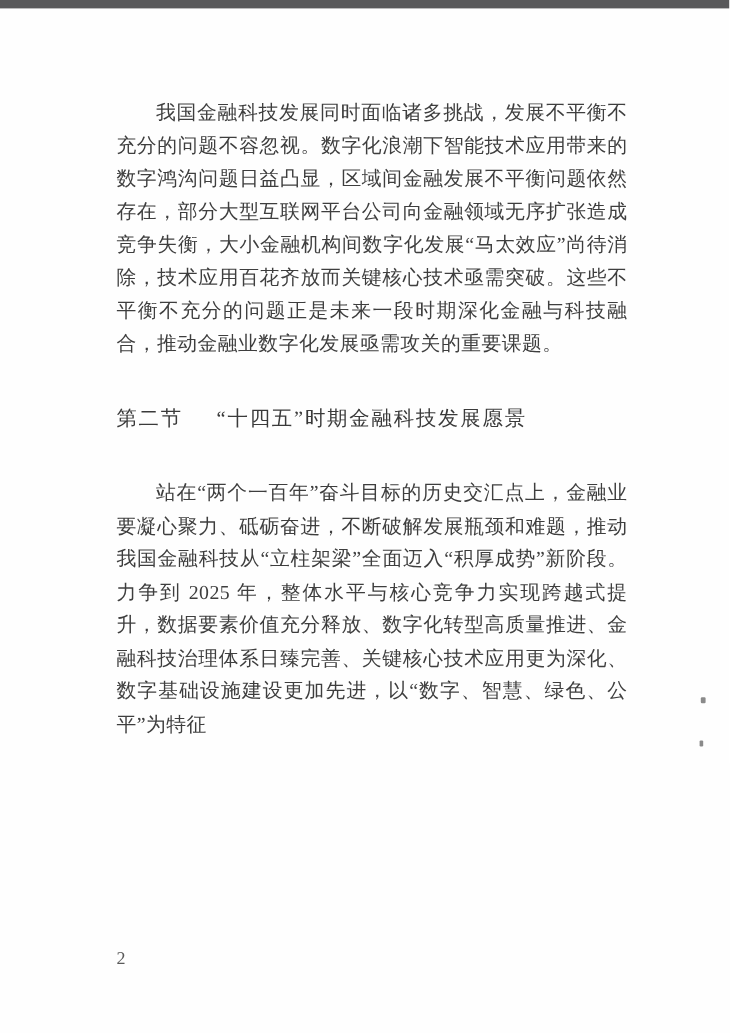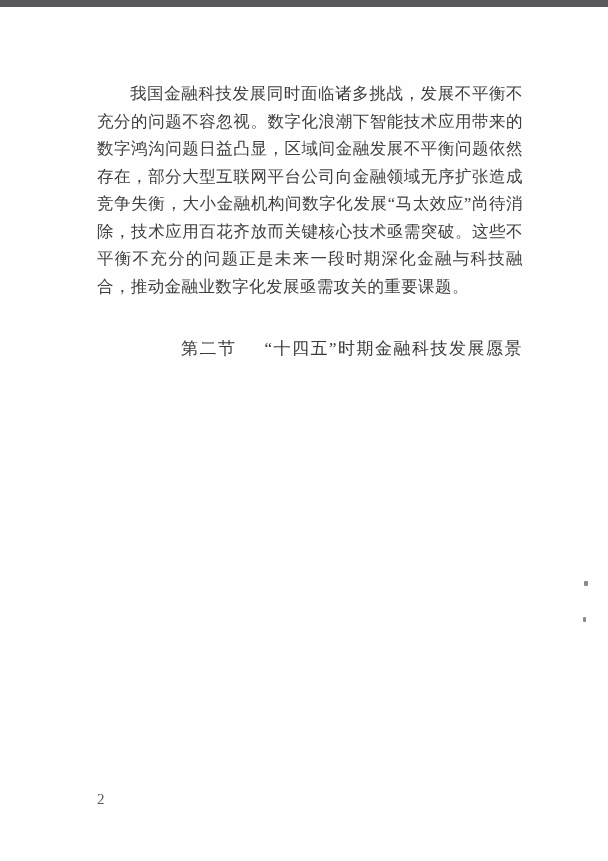--- a/index.html
+++ b/index.html
@@ -38,21 +38,21 @@
     text-align: justify;
     text-justify: inter-character;
     text-indent: 2em;
     letter-spacing: 0.4px;
     color: #3e3e3e;
   }
   .section-heading {
     margin: 37px 0 37px 0;
     font-size: 17px;
     font-weight: normal;
-    text-align: right;
+    text-align: left;
     letter-spacing: 1.5px;
     color: #3a3a3a;
     white-space: nowrap;
   }
   .heading-gap {
     display: inline-block;
     width: 28px;
   }
   .page-number {
     position: absolute;
@@ -79,20 +79,21 @@
 
   <div class="scan-bar-top"></div>
 
   <div class="content">
 
     <p class="body-text">我国金融科技发展同时面临诸多挑战，发展不平衡不充分的问题不容忽视。数字化浪潮下智能技术应用带来的数字鸿沟问题日益凸显，区域间金融发展不平衡问题依然存在，部分大型互联网平台公司向金融领域无序扩张造成竞争失衡，大小金融机构间数字化发展“马太效应”尚待消除，技术应用百花齐放而关键核心技术亟需突破。这些不平衡不充分的问题正是未来一段时期深化金融与科技融合，推动金融业数字化发展亟需攻关的重要课题。</p>
 
     <h2 class="section-heading"><span>第二节</span><span class="heading-gap"></span><span>“十四五”时期金融科技发展愿景</span></h2>
 
 
+    <p class="body-text">站在“两个一百年”奋斗目标的历史交汇点上，金融业要凝心聚力、砥砺奋进，不断破解发展瓶颈和难题，推动我国金融科技从“立柱架梁”全面迈入“积厚成势”新阶段。力争到 2025 年，整体水平与核心竞争力实现跨越式提升，数据要素价值充分释放、数字化转型高质量推进、金融科技治理体系日臻完善、关键核心技术应用更为深化、数字基础设施建设更加先进，以“数字、智慧、绿色、公平”为特征</p>
 
   </div>
 
   <div class="page-number">2</div>
 
   <div class="speck speck-1"></div>
   <div class="speck speck-2"></div>
 
 </div>
 

